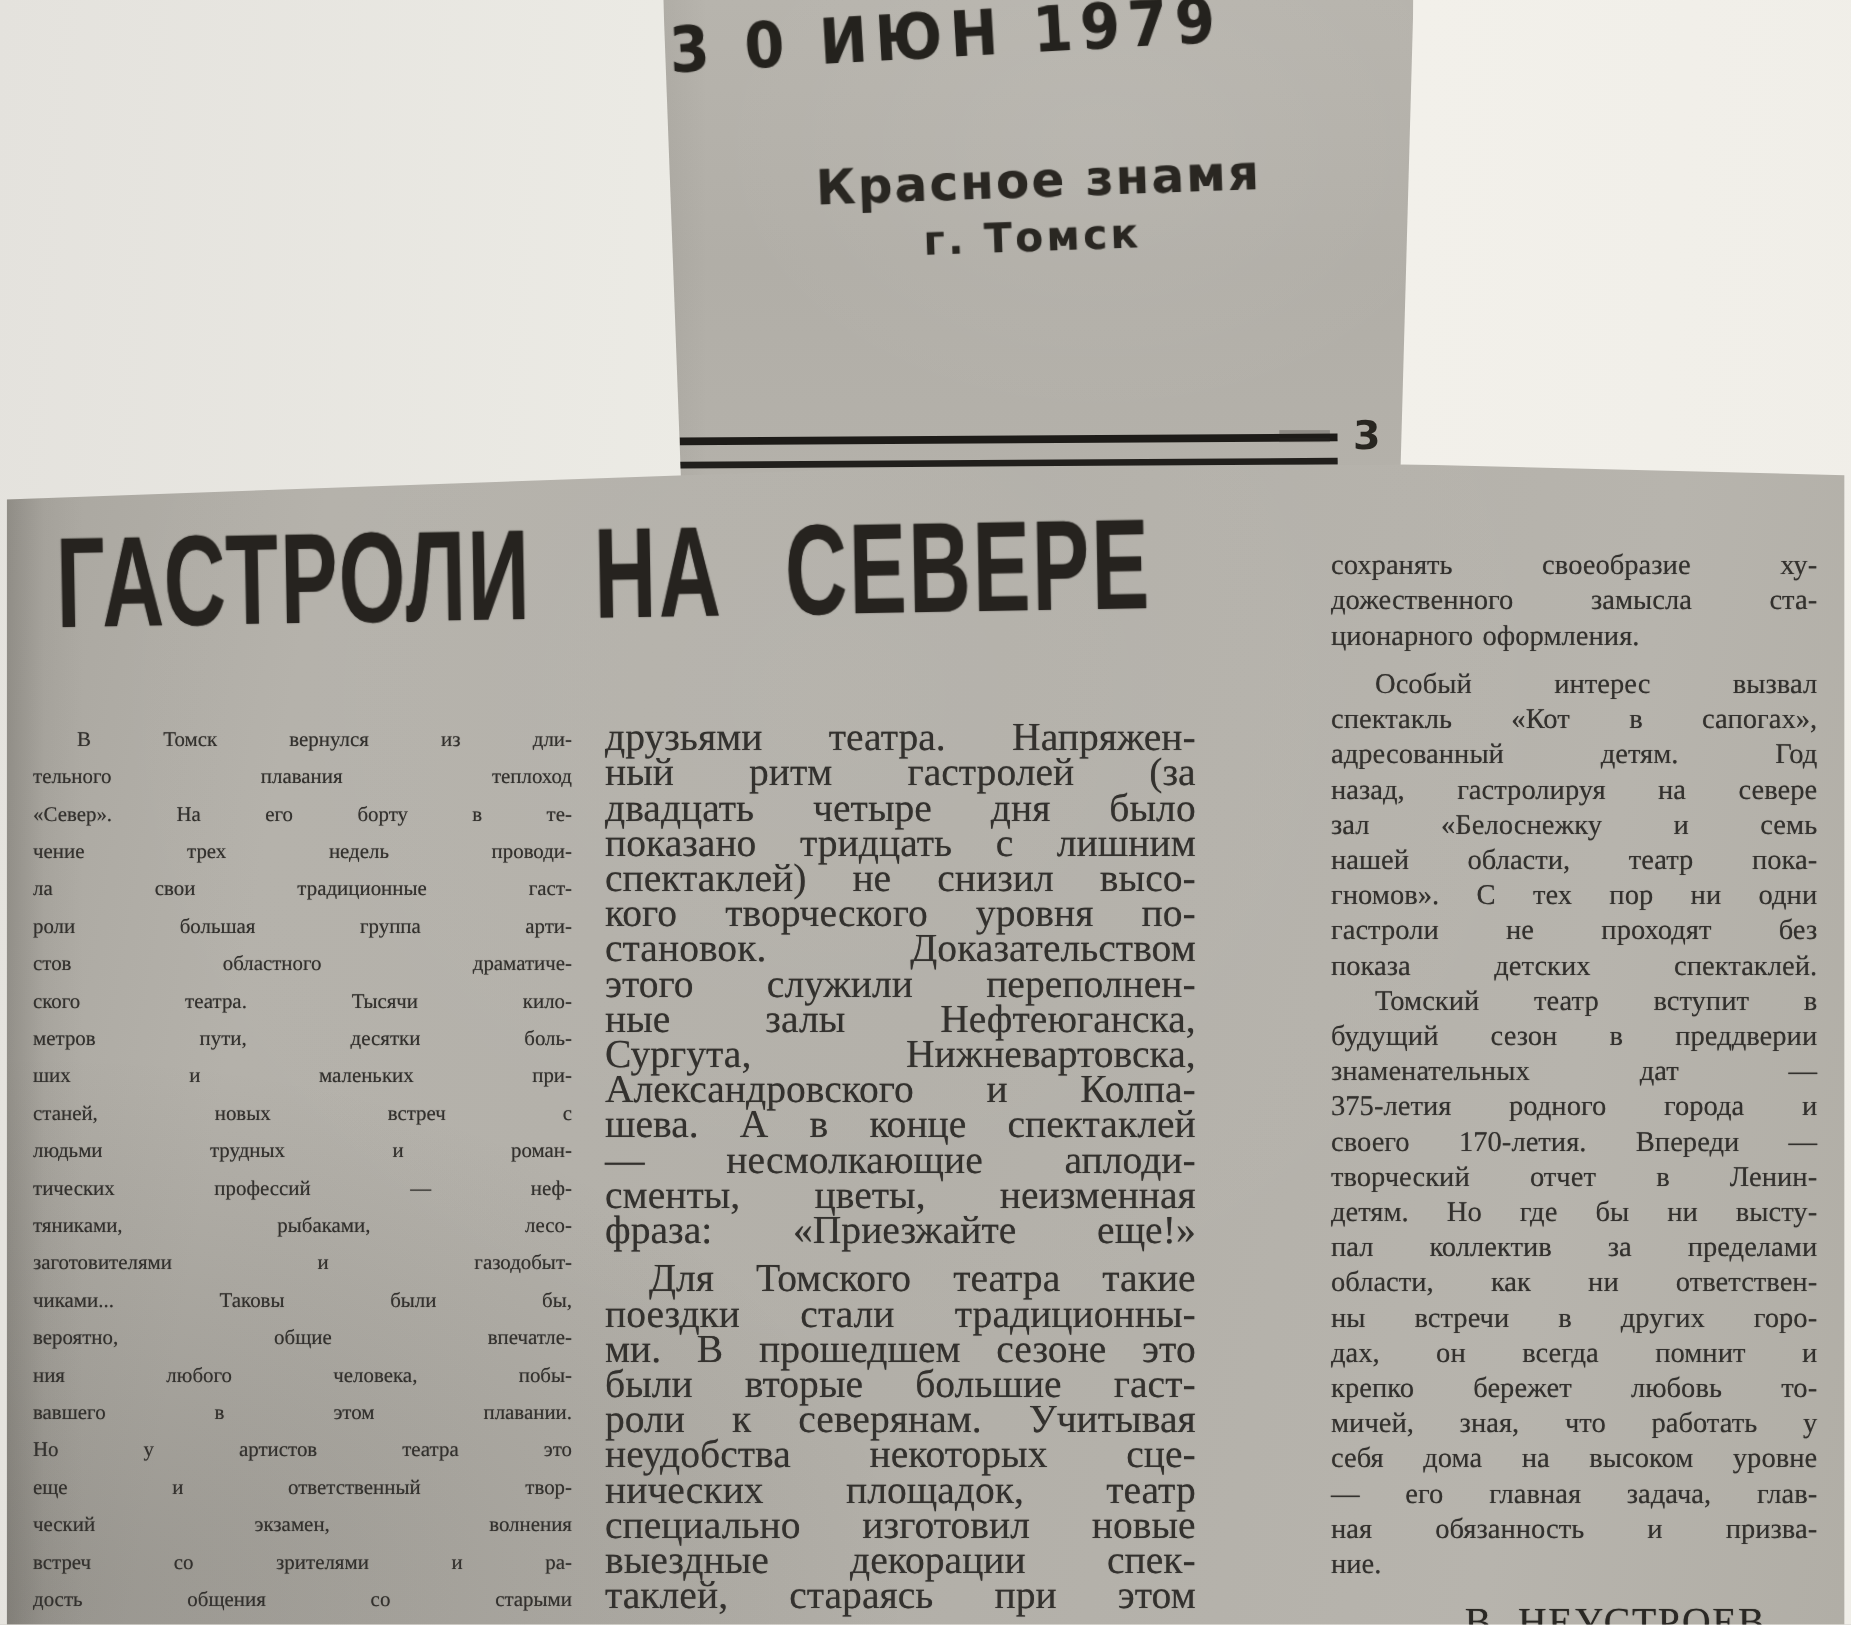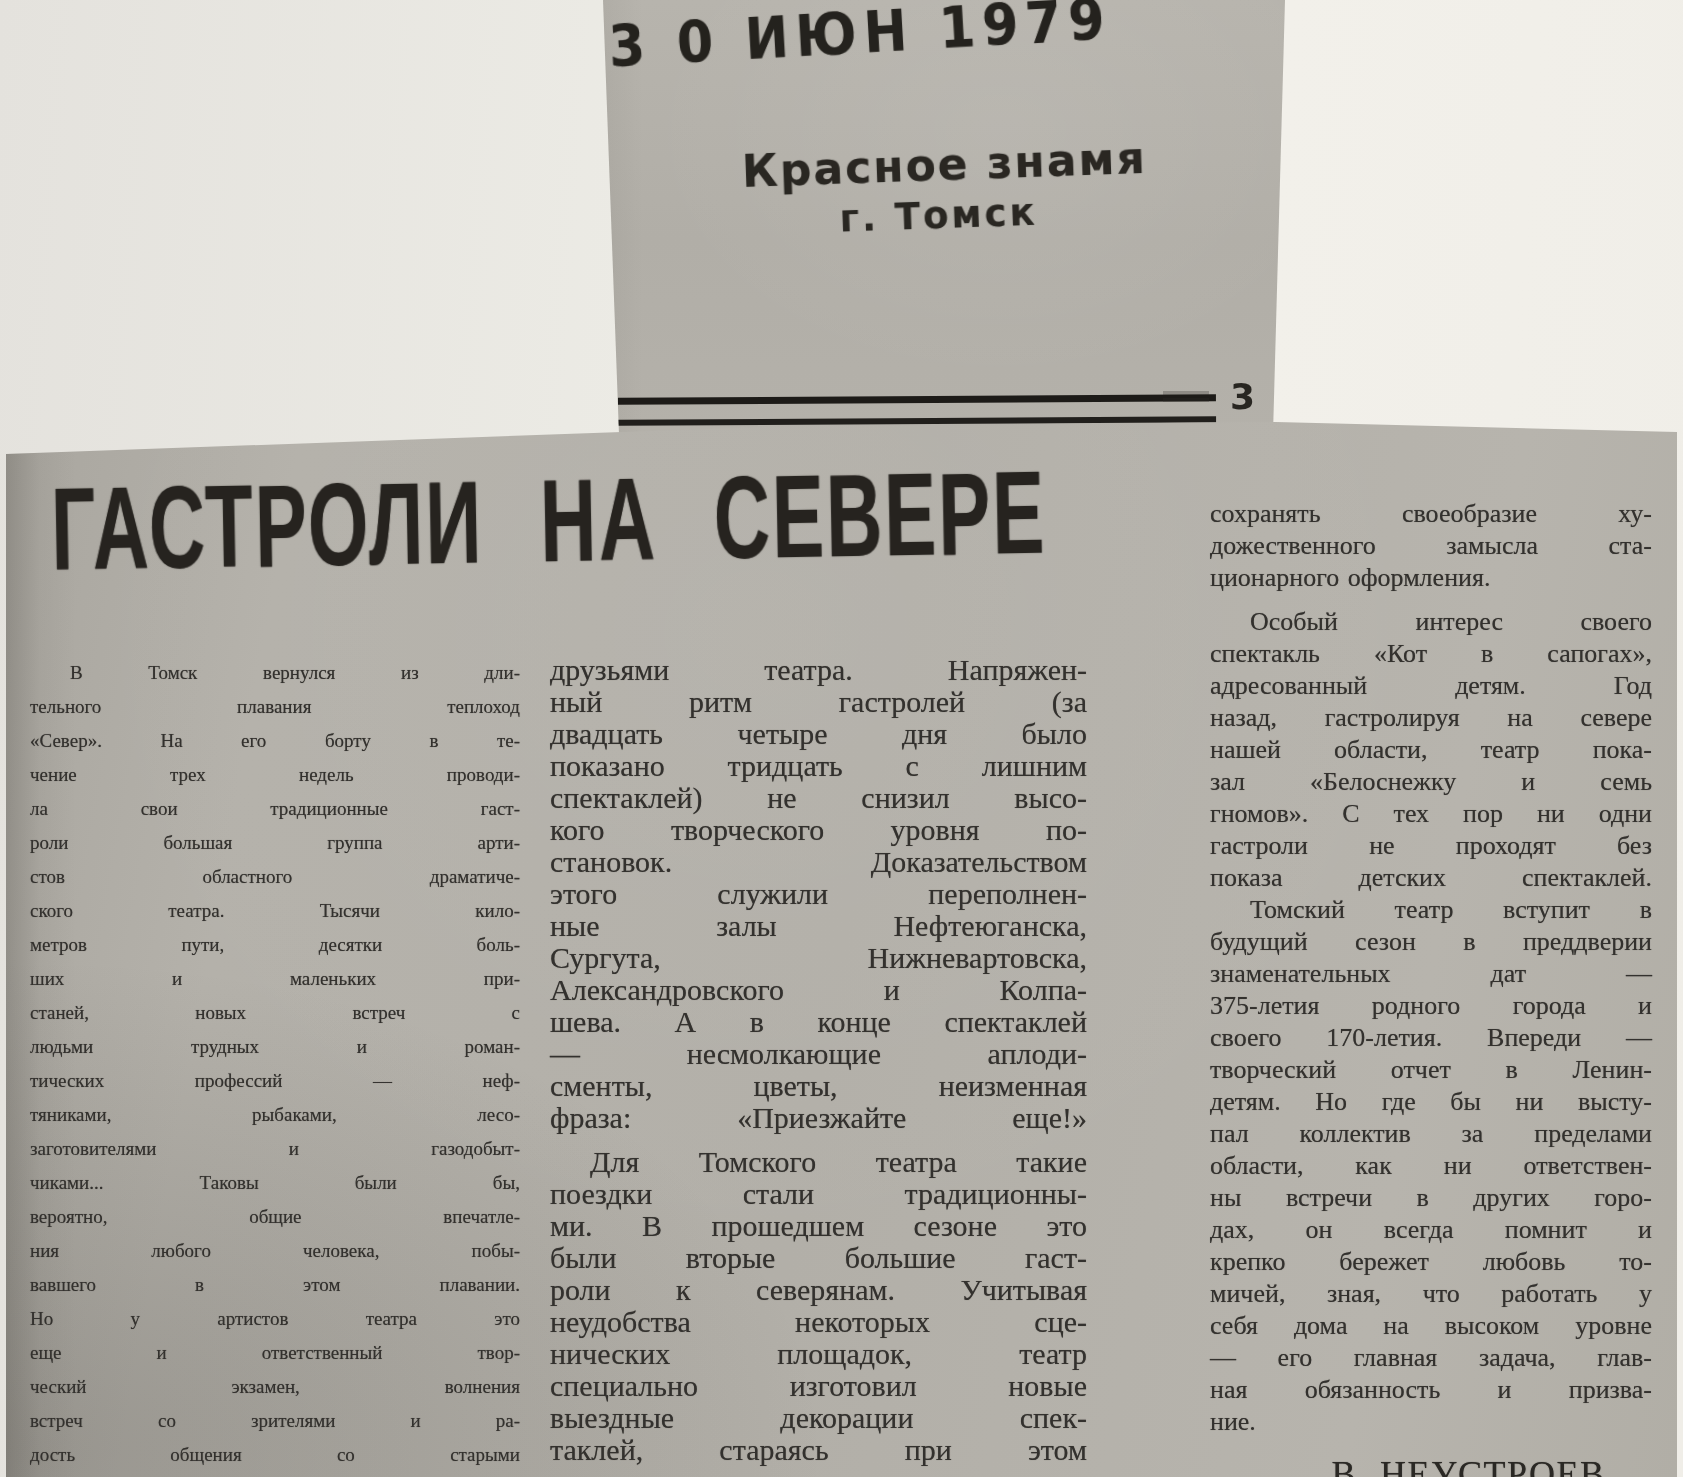--- a/index.html
+++ b/index.html
@@ -70,21 +70,21 @@
     transform:rotate(-1deg) scale(0.72,1.08); transform-origin:left top;
     filter:blur(0.35px);
     text-shadow:0 0 1.5px rgba(32,30,26,0.7);
   }
   .col {
     position:absolute; color:#33312e;
     text-shadow:0 0 0.8px rgba(48,46,42,0.6);
     word-spacing:2px;
   }
   .col-1 { left:24px;   top:234px; width:490px; font-size:19px;   line-height:34px; }
-  .col-2 { left:544px;  top:232px; width:537px; font-size:30px;   line-height:32px; }
+  .col-2 { left:544px;  top:232px; width:537px; font-size:36px;   line-height:32px; }
   .col-3 { left:1204px; top:76px;  width:442px; font-size:26px;   line-height:32px; }
   .line { text-align:justify; text-align-last:justify; }
   .line.noj { text-align-last:left; }
   .line.ind { text-indent:40px; }
   .line.gap { margin-top:12px; }
   .signature {
     margin-top:20px; padding-right:36px; text-align:right;
     font-weight:normal; font-size:36px; letter-spacing:1.5px; color:#2a2824;
     text-shadow:0 0 1px rgba(40,38,34,0.7);
   }
@@ -167,26 +167,26 @@
         <div class="line">специально изготовил новые</div>
         <div class="line">выездные декорации спек-</div>
         <div class="line">таклей, стараясь при этом</div>
       </div>
 
     <div class="col col-3">
       <div>
           <div class="line">сохранять своеобразие ху-</div>
           <div class="line">дожественного замысла ста-</div>
           <div class="line noj">ционарного оформления.</div>
-          <div class="line ind gap">Особый интерес своего</div>
+          <div class="line ind gap">Особый интерес вызвал</div>
           <div class="line">спектакль «Кот в сапогах»,</div>
           <div class="line">адресованный детям. Год</div>
           <div class="line">назад, гастролируя на севере</div>
+          <div class="line">зал «Белоснежку и семь</div>
           <div class="line">нашей области, театр пока-</div>
-          <div class="line">зал «Белоснежку и семь</div>
           <div class="line">гномов». С тех пор ни одни</div>
           <div class="line">гастроли не проходят без</div>
           <div class="line">показа детских спектаклей.</div>
           <div class="line ind">Томский театр вступит в</div>
           <div class="line">будущий сезон в преддверии</div>
           <div class="line">знаменательных дат —</div>
           <div class="line">375-летия родного города и</div>
           <div class="line">своего 170-летия. Впереди —</div>
           <div class="line">творческий отчет в Ленин-</div>
           <div class="line">детям. Но где бы ни высту-</div>

